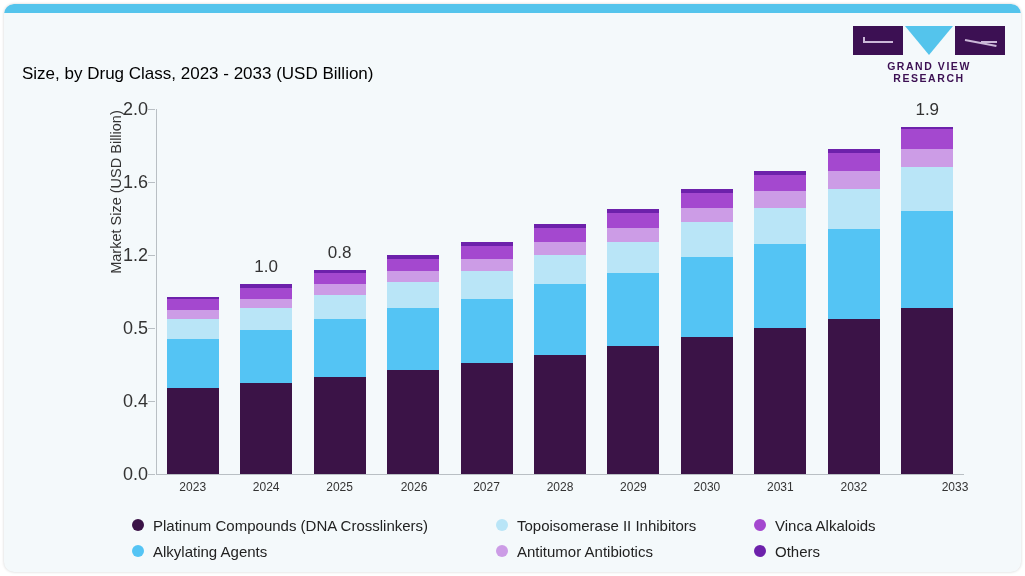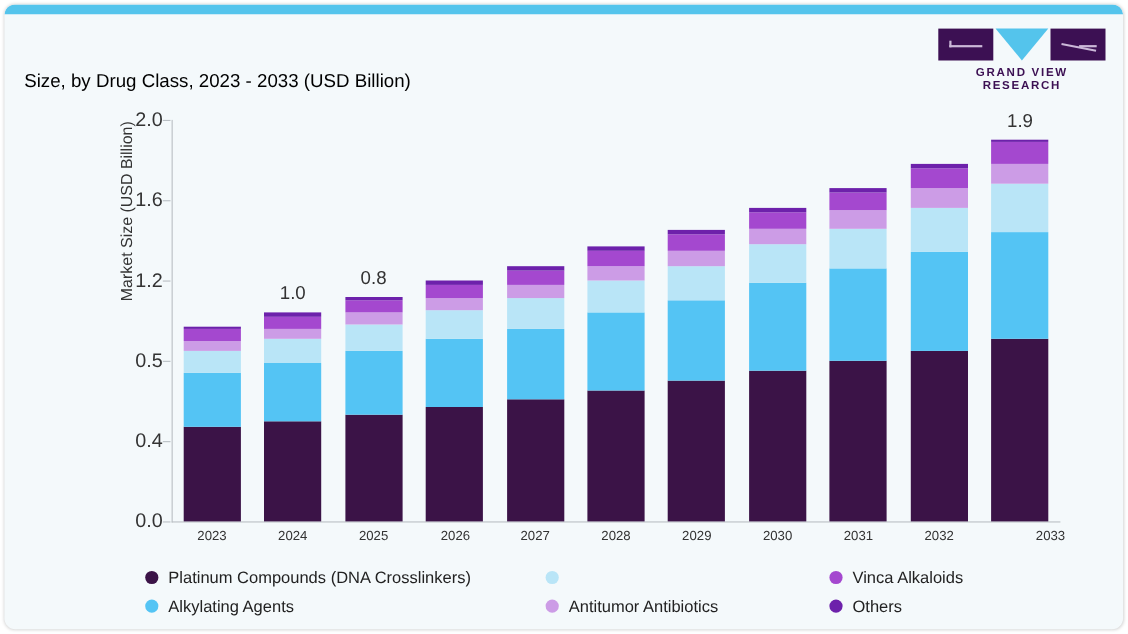--- a/index.html
+++ b/index.html
@@ -194,20 +194,21 @@
   <div id="xlabels"></div>
 
   <div id="legend">
     <div class="leg-row">
       <div class="leg-item leg-c0">
         <span class="dot" style="background: rgb(59, 19, 71);"></span>
         <span class="leg-txt">Platinum Compounds (DNA Crosslinkers)</span>
       </div>
       <div class="leg-item leg-c1">
         <span class="dot" style="background: rgb(185, 229, 247);"></span>
+        <span class="leg-txt">Topoisomerase II Inhibitors</span>
       </div>
       <div class="leg-item leg-c2">
         <span class="dot" style="background: rgb(164, 72, 207);"></span>
         <span class="leg-txt">Vinca Alkaloids</span>
       </div>
     </div>
     <div class="leg-row">
       <div class="leg-item leg-c0">
         <span class="dot" style="background: rgb(84, 196, 244);"></span>
         <span class="leg-txt">Alkylating Agents</span>

